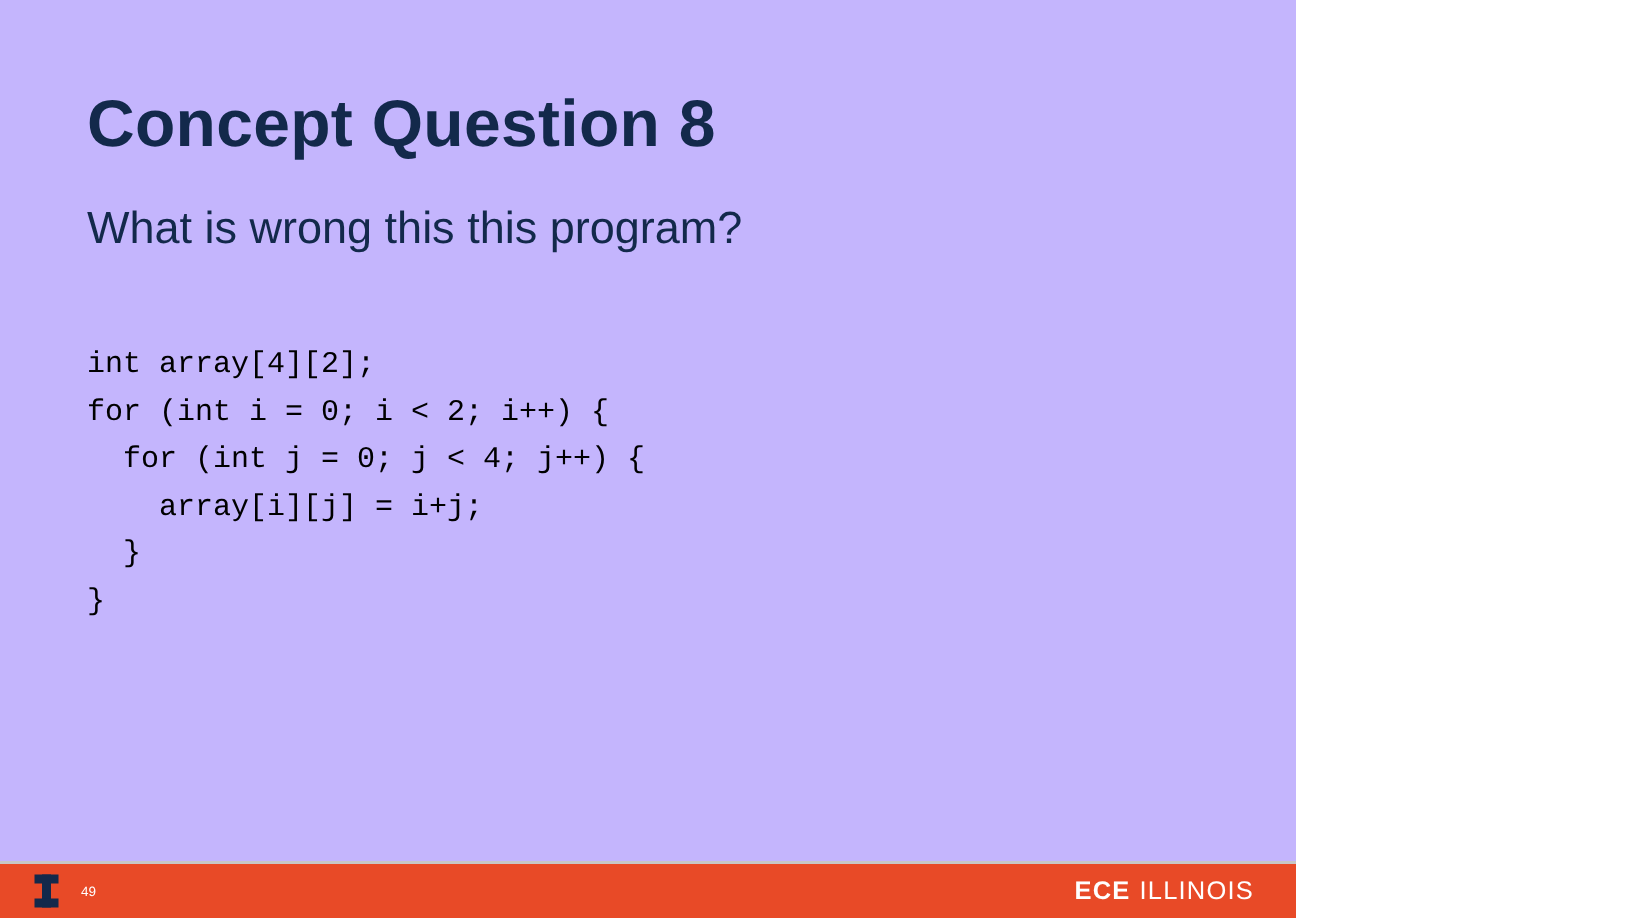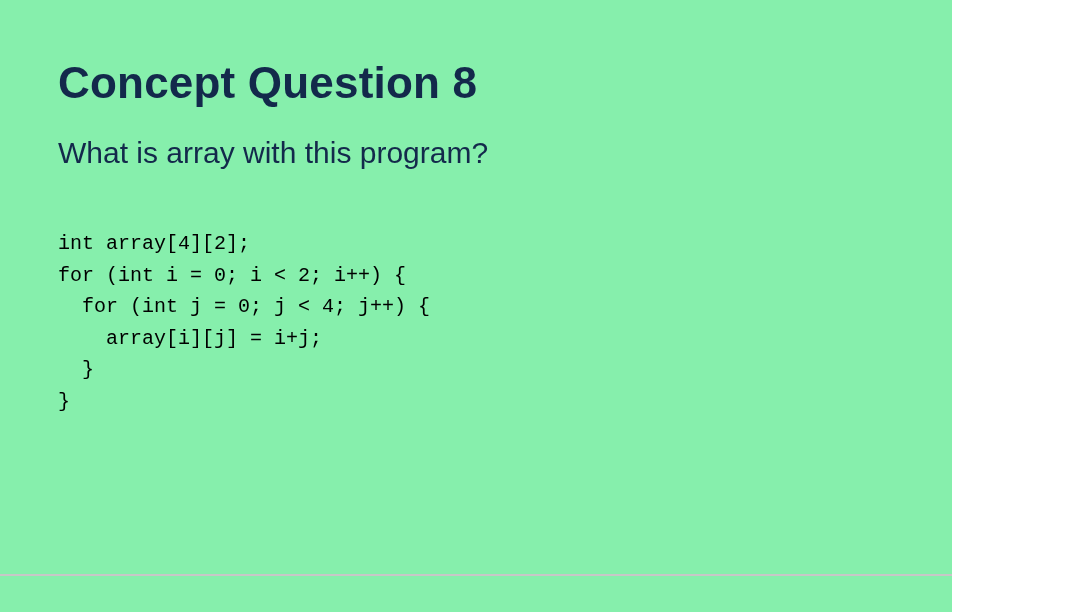--- a/index.html
+++ b/index.html
@@ -1,21 +1,21 @@
 <!DOCTYPE html>
 <html><head>
 <meta charset="utf-8">
 <style>
   * { margin: 0; padding: 0; box-sizing: border-box; }
   html, body { width: 1088px; height: 612px; font-family: Arial, Helvetica, sans-serif; background: #fff; }
   .slide {
-    width: 952px;
+    width: 864px;
     height: 612px;
     position: relative;
-    background: #86efac;
+    background: #c4b5fd;
   }
   .content {
     position: absolute;
     top: 58px;
     left: 58px;
     right: 58px;
   }
   .title {
     font-size: 44px;
     font-weight: 700;
@@ -82,25 +82,41 @@
   }
   .footer-right .ece { font-weight: 700; }
 </style>
 </head>
 <body>
 
 <div class="slide">
 
   <div class="content">
     <h1 class="title">Concept Question 8</h1>
-    <p class="question">What is array with this program?</p>
+    <p class="question">What is wrong this this program?</p>
     <pre class="code">int array[4][2];
 for (int i = 0; i &lt; 2; i++) {
   for (int j = 0; j &lt; 4; j++) {
     array[i][j] = i+j;
   }
 }</pre>
   </div>
 
   <div class="footer-divider"></div>
 
+  <div class="footer">
+    <div class="footer-left">
+      <span class="logo">
+        <svg width="18" height="24" viewBox="0 0 18 24">
+          <rect x="1" y="1" width="16" height="6" fill="#13294b"></rect>
+          <rect x="6" y="1" width="6" height="22" fill="#13294b"></rect>
+          <rect x="1" y="17" width="16" height="6" fill="#13294b"></rect>
+        </svg>
+      </span>
+      <span class="page-num">49</span>
+    </div>
+    <div class="footer-right">
+      <span class="ece">ECE</span>
+      <span>ILLINOIS</span>
+    </div>
+  </div>
 
 </div>
 
 </body></html>

